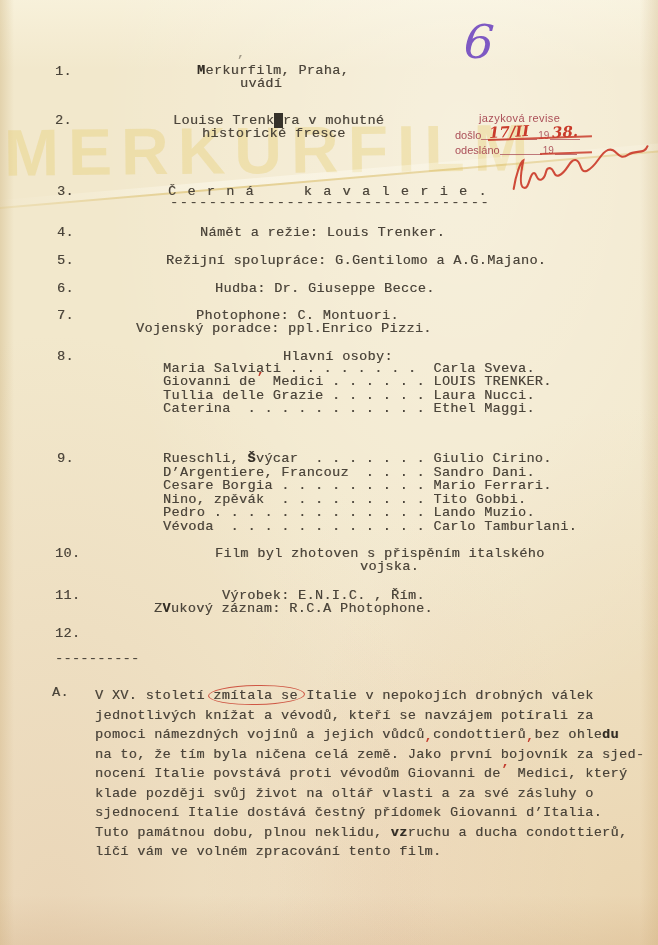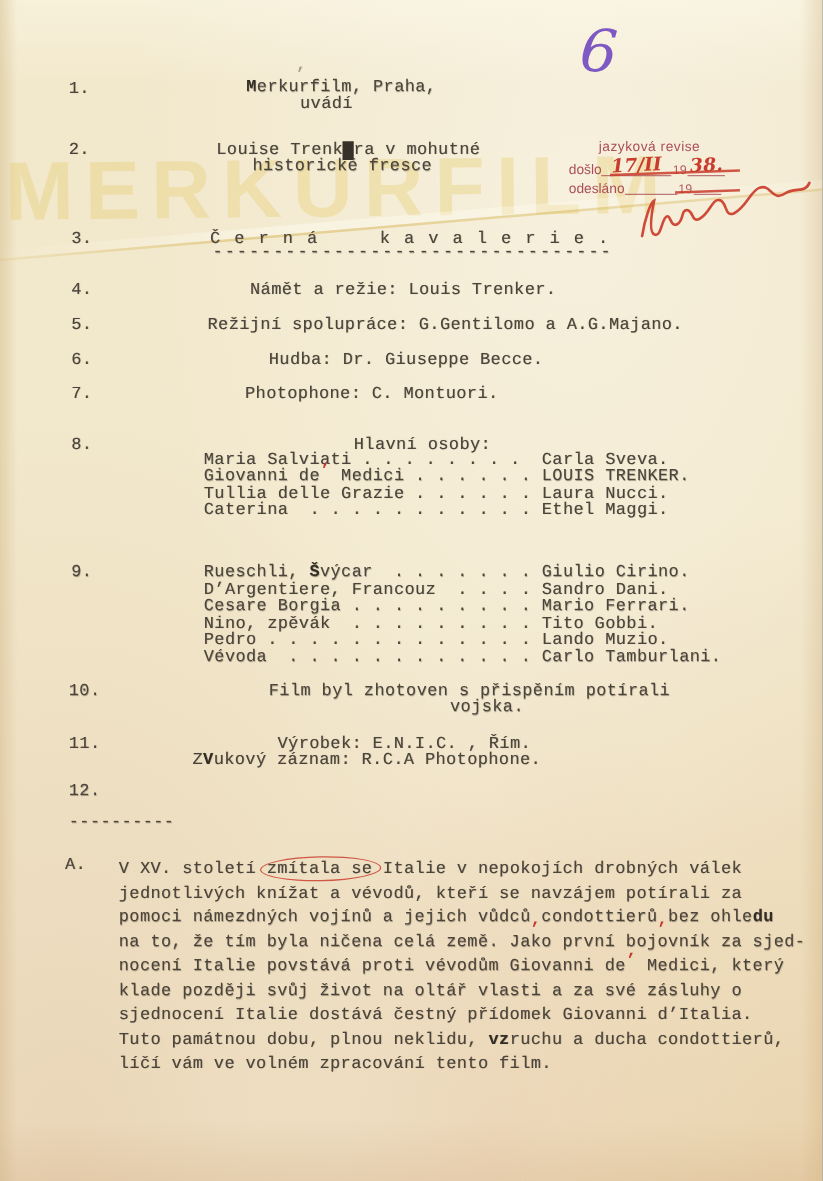--- a/index.html
+++ b/index.html
@@ -125,30 +125,31 @@
   <div class="t" style="left:200px;top:226px">Námět a režie: Louis Trenker.</div>
 
   <div class="t" style="left:57px;top:254px">5.</div>
   <div class="t" style="left:166px;top:254px">Režijní spolupráce: G.Gentilomo a A.G.Majano.</div>
 
   <div class="t" style="left:57px;top:282px">6.</div>
   <div class="t" style="left:215px;top:282px">Hudba: Dr. Giuseppe Becce.</div>
 
   <div class="t" style="left:57px;top:309px">7.</div>
   <div class="t" style="left:196px;top:309px">Photophone: C. Montuori.</div>
+  <div class="t" style="left:136px;top:322px">Vojenský poradce: ppl.Enrico Pizzi.</div>
 
   <div class="t" style="left:57px;top:350px">8.</div>
   <div class="t" style="left:283px;top:350px">Hlavní osoby:</div>
   <div class="t" style="left:163px;top:362px;line-height:13.4px"><div>Maria Salviati . . . . . . . .  Carla Sveva.</div><div><span>Giovanni de</span><span class="hi">’</span><span> Medici . . . . . . LOUIS TRENKER.</span></div><div>Tullia delle Grazie . . . . . . Laura Nucci.</div><div>Caterina  . . . . . . . . . . . Ethel Maggi.</div></div>
 
   <div class="t" style="left:57px;top:452px">9.</div>
   <div class="t" style="left:163px;top:452px;line-height:13.6px"><div><span>Rueschli, </span><span class="b">Š</span><span>výcar  . . . . . . . Giulio Cirino.</span></div><div>D’Argentiere, Francouz  . . . . Sandro Dani.</div><div>Cesare Borgia . . . . . . . . . Mario Ferrari.</div><div>Nino, zpěvák  . . . . . . . . . Tito Gobbi.</div><div>Pedro . . . . . . . . . . . . . Lando Muzio.</div><div>Vévoda  . . . . . . . . . . . . Carlo Tamburlani.</div></div>
 
   <div class="t" style="left:55px;top:547px">10.</div>
-  <div class="t" style="left:215px;top:547px">Film byl zhotoven s přispěním potírali</div>
+  <div class="t" style="left:215px;top:547px">Film byl zhotoven s přispěním italského</div>
   <div class="t" style="left:360px;top:560px">vojska.</div>
 
   <div class="t" style="left:55px;top:589px">11.</div>
   <div class="t" style="left:222px;top:589px">Výrobek: E.N.I.C. , Řím.</div>
   <div class="t" style="left:154px;top:602px"><span>Z</span><span class="b">V</span><span>ukový záznam: R.C.A Photophone.</span></div>
 
   <div class="t" style="left:55px;top:627px">12.</div>
 
   <div class="t" style="left:55px;top:652px">----------</div>
 

